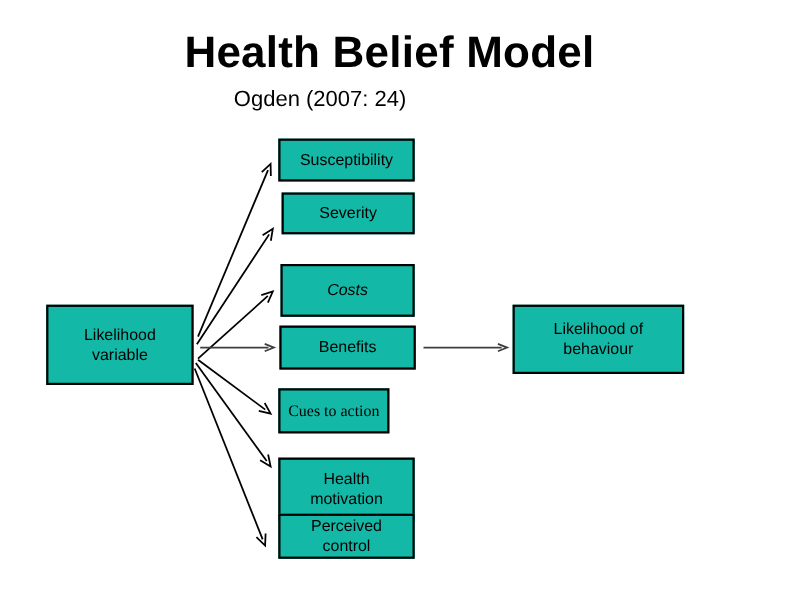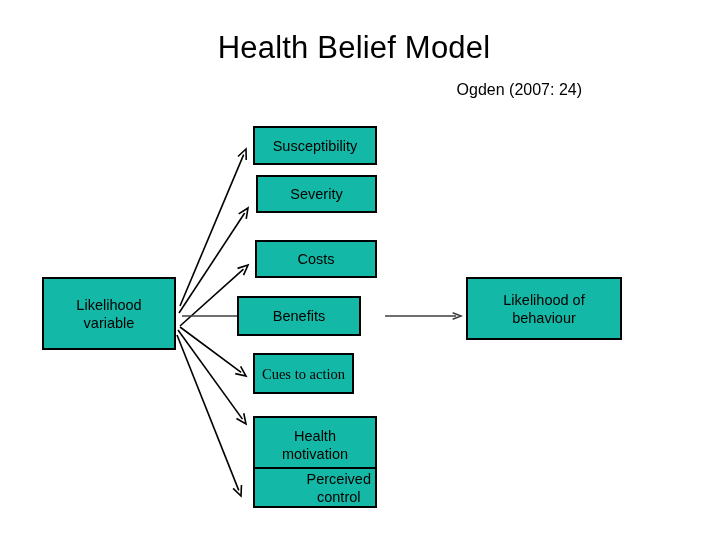--- a/index.html
+++ b/index.html
@@ -18,33 +18,33 @@
     height: 546px;
     background: #ffffff;
     overflow: hidden;
   }
   #title {
     position: absolute;
     left: 0;
     top: 30px;
     width: 708px;
     text-align: center;
-    font-size: 31px;
+    font-size: 40px;
     line-height: 36px;
-    font-weight: normal;
+    font-weight: bold;
     color: #000000;
     letter-spacing: 0.2px;
   }
   #subtitle {
     position: absolute;
     left: 0;
     top: 78px;
     width: 582px;
-    text-align: right;
-    font-size: 16px;
+    text-align: center;
+    font-size: 20px;
     line-height: 24px;
     font-weight: normal;
     color: #000000;
   }
   .node {
     position: absolute;
     box-sizing: border-box;
     border: 2px solid #000000;
     background: #14b8a6;
     display: flex;
@@ -126,24 +126,24 @@
         <line class="edge-line thin" x1="385" y1="316" x2="456.05" y2="316"></line>
         <path class="edge-head thin" d="M 452.64 319.34 L 461 316 L 452.64 312.66"></path>
       </g>
     </svg>
 
   <div id="node-layer">
       <div class="node" style="left: 42px; top: 277px; width: 134px; height: 73px;"><span>Likelihood
 variable</span></div>
       <div class="node" style="left: 253px; top: 126px; width: 124px; height: 39px;"><span>Susceptibility</span></div>
       <div class="node" style="left: 256px; top: 175px; width: 121px; height: 38px;"><span>Severity</span></div>
-      <div class="node" style="left: 255px; top: 240px; width: 122px; height: 38px;"><span>Costs</span></div>
-      <div class="node" style="left: 237px; top: 296px; width: 124px; height: 40px; align-items: center;"><span>Benefits</span></div>
+      <div class="node" style="left: 255px; top: 240px; width: 122px; height: 48px; font-style: italic;"><span>Costs</span></div>
+      <div class="node" style="left: 254px; top: 296px; width: 124px; height: 40px; align-items: center;"><span>Benefits</span></div>
       <div class="node" style="left: 253px; top: 353px; width: 101px; height: 41px; font-family: Liberation Serif, serif;"><span>Cues to action</span></div>
       <div class="node" style="left: 253px; top: 416px; width: 124px; height: 58px;"><span>Health
 motivation</span></div>
-      <div class="node" style="left: 253px; top: 467px; width: 124px; height: 41px; justify-content: flex-end;"><span>Perceived
+      <div class="node" style="left: 253px; top: 467px; width: 124px; height: 41px;"><span>Perceived
 control</span></div>
       <div class="node" style="left: 466px; top: 277px; width: 156px; height: 63px;"><span>Likelihood of
 behaviour</span></div>
     </div>
 
 </div>
 
 </body></html>

